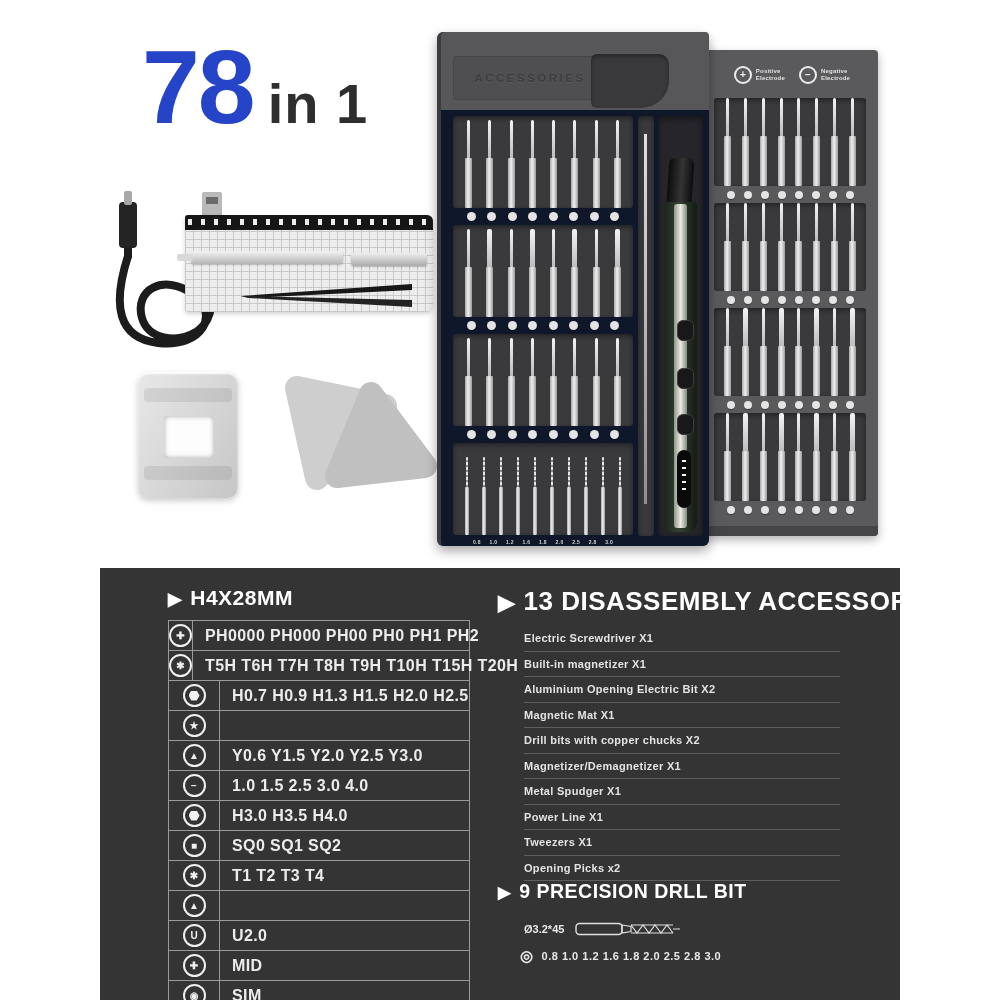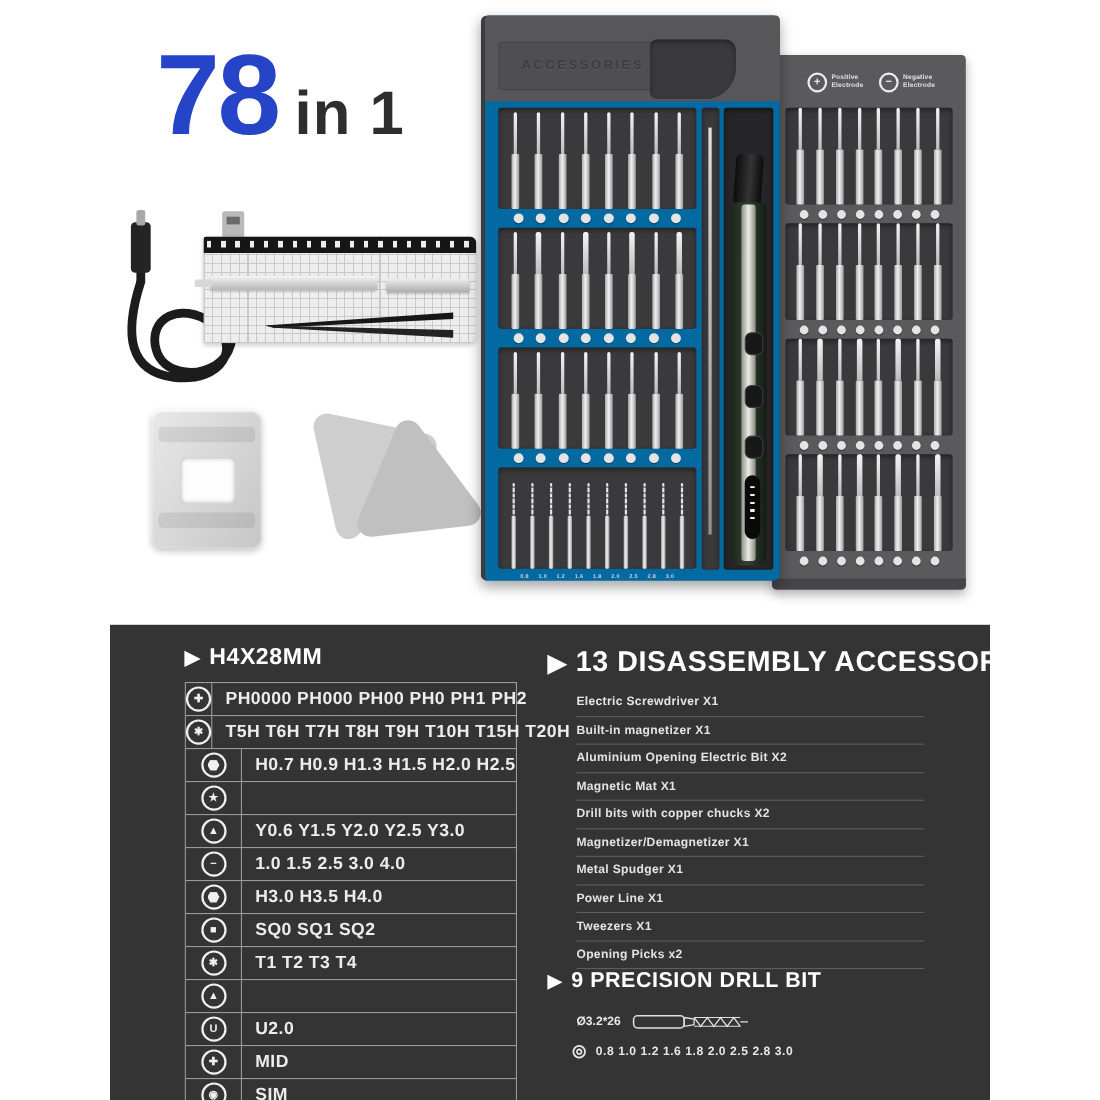--- a/index.html
+++ b/index.html
@@ -35,21 +35,21 @@
   
   .case-right{left:702px;top:50px;width:176px;height:486px;background:#5a5a5c;border-radius:4px;
        box-shadow:0 4px 10px rgba(0,0,0,.3);}
   .case-right::after{content:"";position:absolute;left:0;right:0;bottom:0;height:10px;background:#454548;border-radius:0 0 4px 4px;}
   .electrodes{position:absolute;left:8px;right:4px;top:16px;display:flex;justify-content:center;gap:14px;}
   .el{display:flex;align-items:center;gap:4px;}
   .el-ic{width:14px;height:14px;border:2px solid #ececec;border-radius:50%;color:#ececec;font-size:10px;
        font-weight:bold;display:flex;align-items:center;justify-content:center;line-height:1;}
   .el-tx{font-size:6px;font-weight:bold;color:#e2e2e2;line-height:1.25;letter-spacing:.2px;}
 
-  .case-left{left:437px;top:14px;width:268px;height:514px;background:#0369a1;border-radius:6px;
+  .case-left{left:437px;top:32px;width:268px;height:514px;background:#0f172a;border-radius:6px;
        box-shadow:0 5px 12px rgba(0,0,0,.35);border-left:4px solid #3c3c3e;}
   .lid{position:absolute;left:0;right:0;top:0;height:78px;background:#57575a;border-radius:4px 4px 0 0;}
   .lid-bar{position:absolute;left:12px;top:24px;width:152px;height:42px;background:#4f4f52;border:1px solid #46464a;
        border-radius:3px;display:flex;align-items:center;justify-content:center;}
   .lid-label{font-size:11.5px;font-weight:bold;letter-spacing:2.5px;color:#3d3d40;
        text-shadow:0 1px 1px rgba(255,255,255,.08);}
   .lid-notch{position:absolute;left:150px;top:22px;width:78px;height:54px;background:#3a3a3d;
        border-radius:6px 10px 28px 6px;box-shadow:inset 0 2px 4px rgba(0,0,0,.4);}
 
   .bits-col-left{position:absolute;left:12px;top:84px;width:180px;}
@@ -667,21 +667,21 @@
         <div class="acc-item">Metal Spudger X1</div>
         <div class="acc-item">Power Line X1</div>
         <div class="acc-item">Tweezers X1</div>
         <div class="acc-item">Opening Picks x2</div>
       </div>
 
     <div class="sec-title drill-title">
       <span class="tri">▶</span><span>9 PRECISION DRLL BIT</span>
     </div>
     <div class="drill-spec">
-      <span>Ø3.2*26</span>
+      <span>Ø3.2*45</span>
       <svg width="112" height="18" viewBox="0 0 112 18">
         <rect x="2" y="3.5" width="46" height="11" rx="3.5" fill="none" stroke="#e0e0e0" stroke-width="1.4"></rect>
         <path d="M48,5 L57,6.5 L57,11.5 L48,13 Z" fill="none" stroke="#e0e0e0" stroke-width="1.2"></path>
         <path d="M57,5 L63,13 L69,5 L75,13 L81,5 L87,13 L93,5 L99,13" fill="none" stroke="#e0e0e0" stroke-width="1.2"></path>
         <path d="M57,5 H99 M57,13 H99 M99,9 L106,9" fill="none" stroke="#e0e0e0" stroke-width="1"></path>
       </svg>
     </div>
     <div class="drill-sizes">
       <span class="ring-ic">◎</span>
       <span>0.8 1.0 1.2 1.6 1.8 2.0 2.5 2.8 3.0</span>

